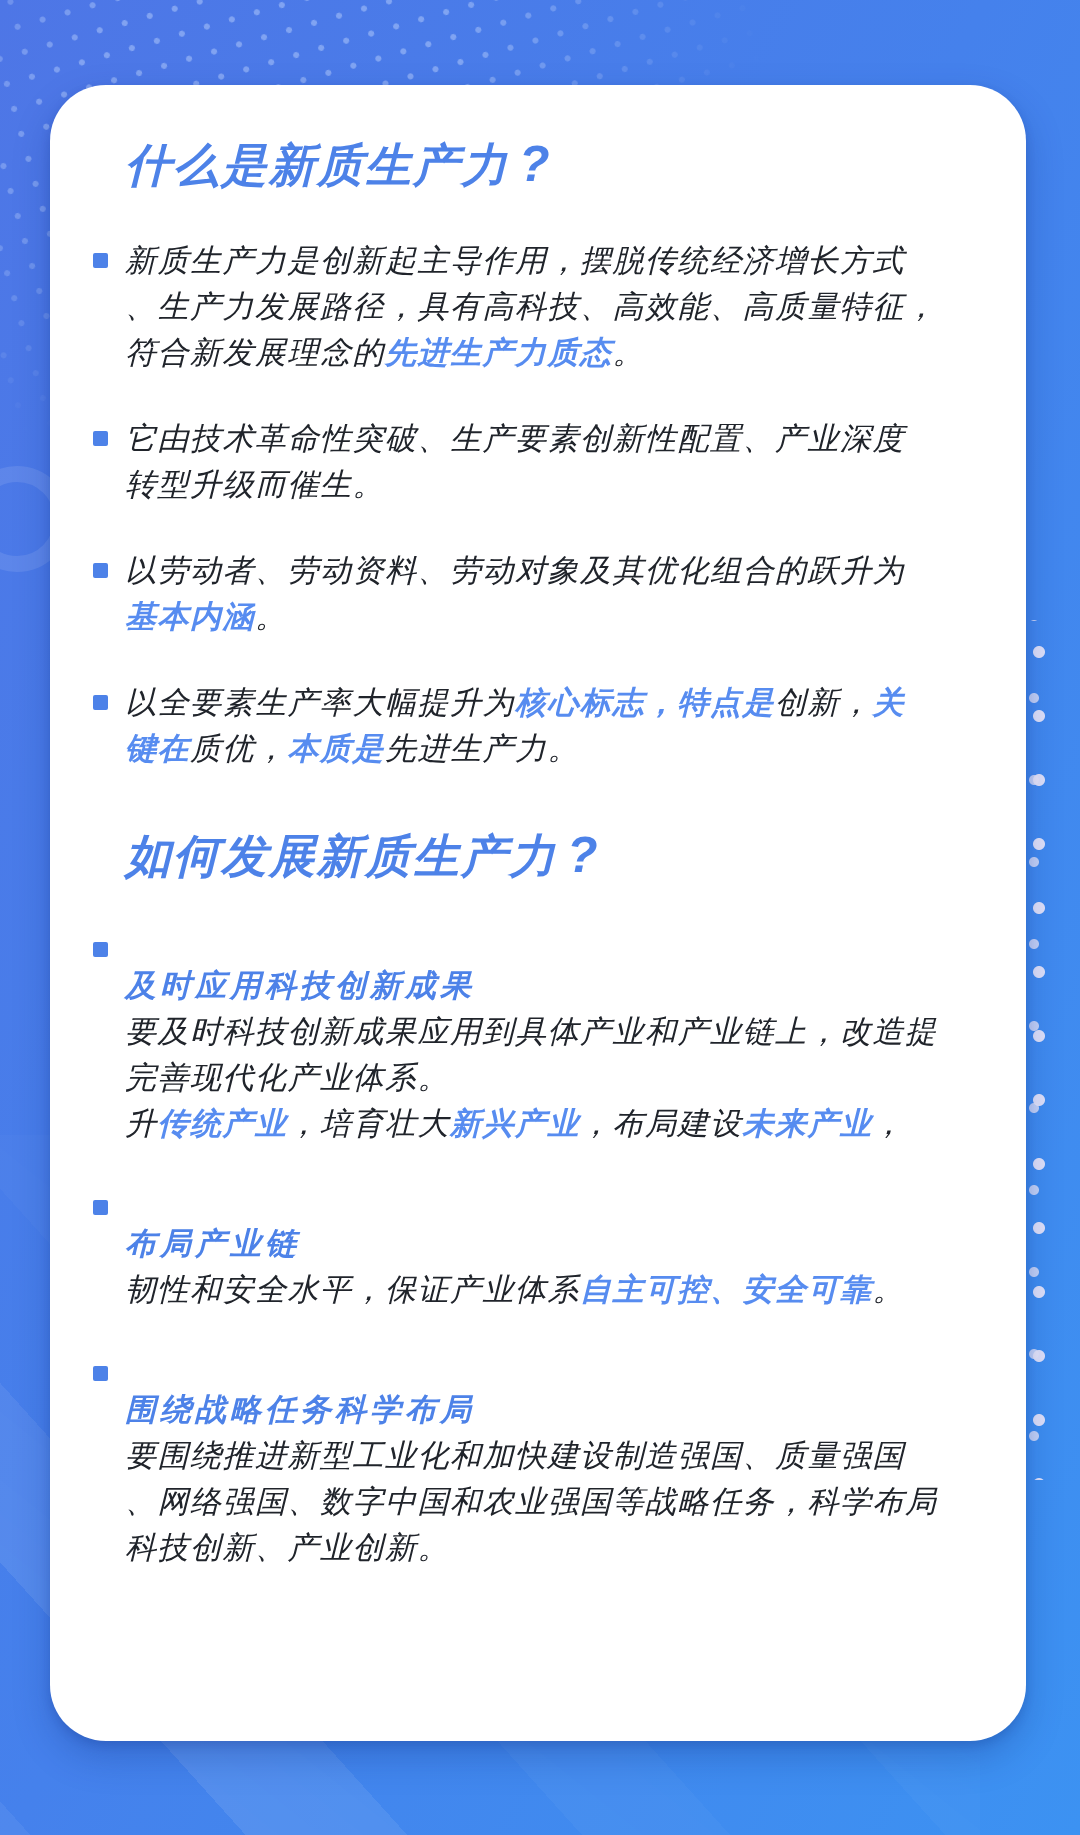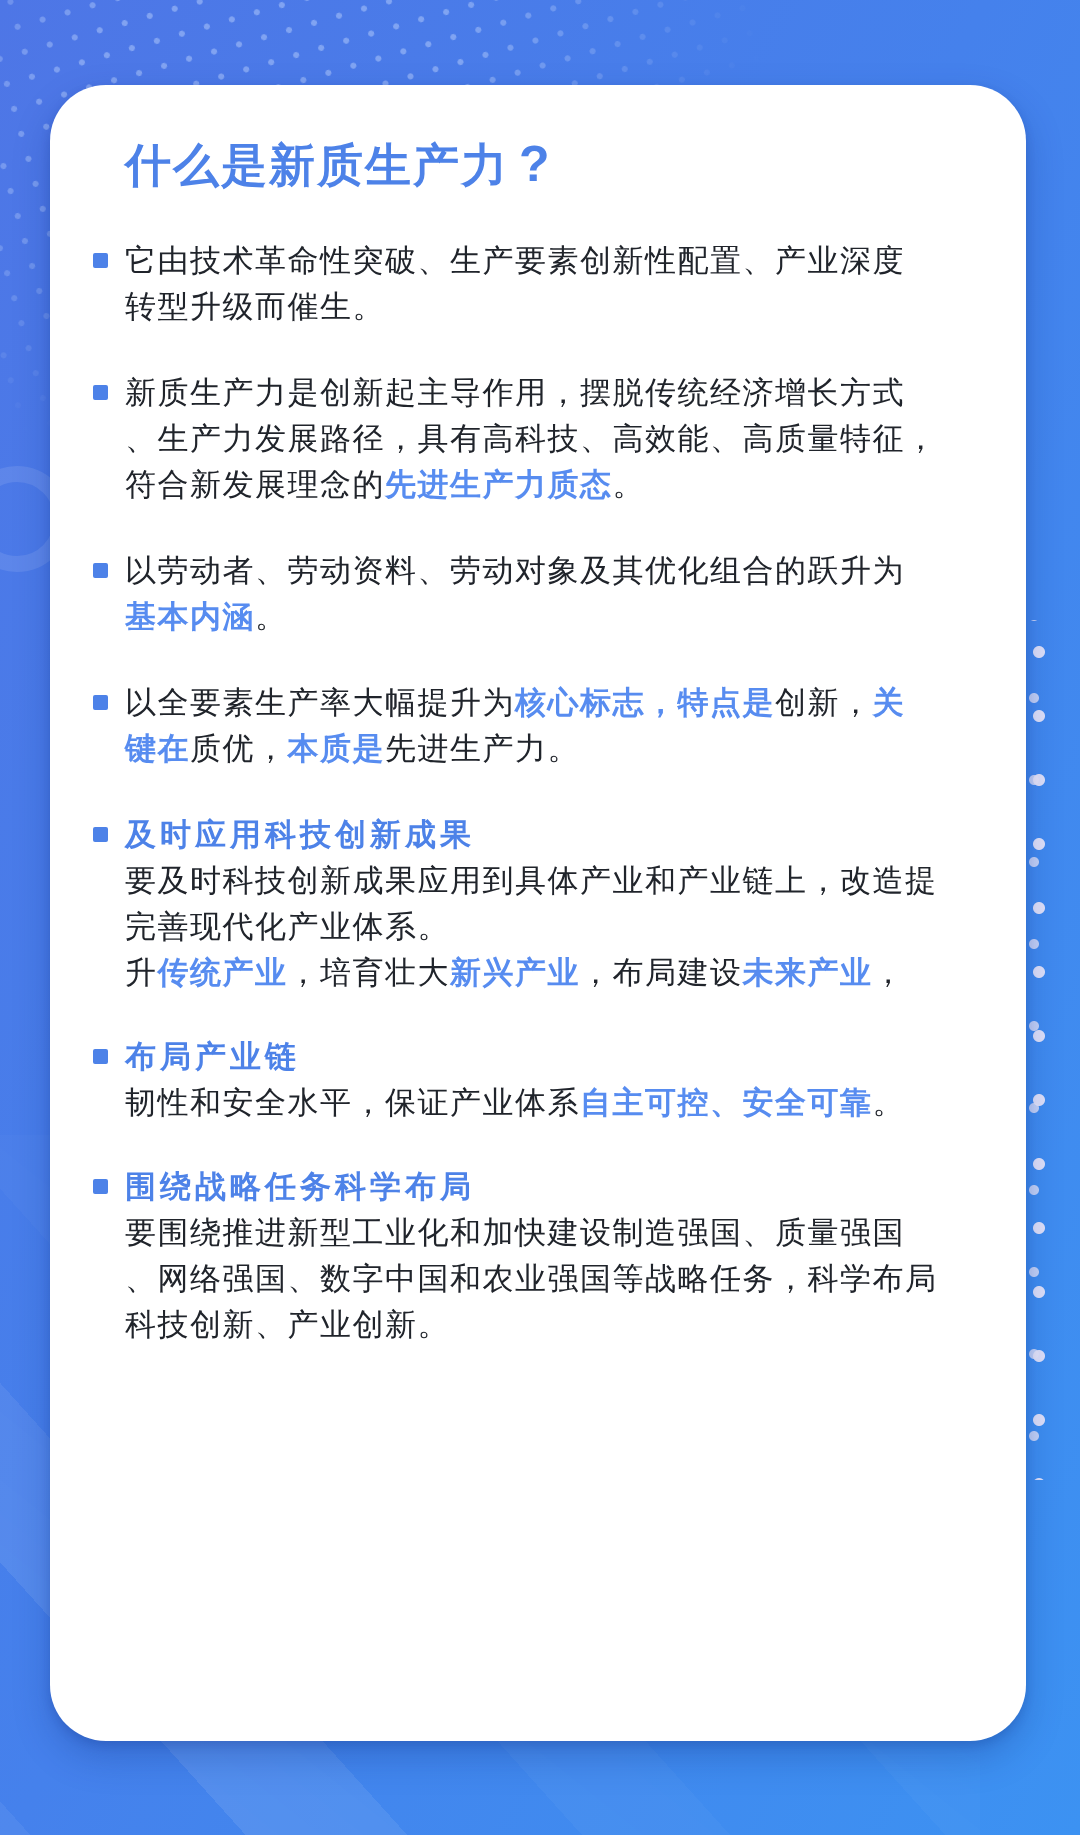--- a/index.html
+++ b/index.html
@@ -50,20 +50,21 @@
     left:-36px;top:466px;width:106px;height:106px;border-radius:50%;
     border:16px solid rgba(255,255,255,.10);
   }
   
   .card{
     position:absolute;left:50px;top:85px;width:976px;height:1656px;
     background:var(--card);border-radius:56px;
     padding:52px 40px 0 43px;
     overflow:hidden;
     box-shadow:0 16px 36px rgba(15,45,130,.28),0 4px 10px rgba(15,45,130,.18);
+    font-style:italic;
   }
   .section-title{
     margin-left:32px;
     font-size:46px;font-weight:700;letter-spacing:2px;
     color:var(--accent);
     line-height:54px;
     margin-bottom:46px;
   }
   .section-title .qmark{
     font-size:50px;margin-left:10px;font-weight:700;
@@ -78,69 +79,72 @@
     background:var(--accent);border-radius:2px;
   }
   .item-body{flex:1 1 auto;min-width:0;}
   .line{
     font-size:31px;line-height:46px;letter-spacing:1.5px;
     color:var(--ink);white-space:nowrap;
   }
   .line .hl{color:var(--hl);font-weight:700;}
   .item-heading{
     font-size:31px;line-height:46px;letter-spacing:4px;
-    font-weight:700;color:var(--accent);
+    font-weight:700;color:var(--accent);margin-top:36px;
   }
   .list2 .item{margin-bottom:38px;}
 </style>
 </head>
 <body>
 
 <div class="deco dots-tl"></div>
 <div class="deco dots-right"></div>
 <div class="deco stripes"></div>
 <div class="deco ring"></div>
 
 <div class="card">
 
   <div class="section-title">
     <span>什么是新质生产力</span><span class="qmark">?</span>
   </div>
   <div class="list list1">
       <div class="item">
         <span class="bullet"></span>
         <div class="item-body">
-          <div class="line"><span>它由技术革命性突破、生产要素创新性配置、产业深度</span></div>
-          <div class="line"><span>转型升级而催生。</span></div>
+          <div class="line"><span>新质生产力是创新起主导作用，摆脱传统经济增长方式</span></div>
+          <div class="line"><span>、生产力发展路径，具有高科技、高效能、高质量特征，</span></div>
+          <div class="line"><span>符合新发展理念的</span><span class="hl">先进生产力质态</span><span>。</span></div>
         </div>
       </div>
       <div class="item">
         <span class="bullet"></span>
         <div class="item-body">
-          <div class="line"><span>新质生产力是创新起主导作用，摆脱传统经济增长方式</span></div>
-          <div class="line"><span>、生产力发展路径，具有高科技、高效能、高质量特征，</span></div>
-          <div class="line"><span>符合新发展理念的</span><span class="hl">先进生产力质态</span><span>。</span></div>
+          <div class="line"><span>它由技术革命性突破、生产要素创新性配置、产业深度</span></div>
+          <div class="line"><span>转型升级而催生。</span></div>
         </div>
       </div>
       <div class="item">
         <span class="bullet"></span>
         <div class="item-body">
           <div class="line"><span>以劳动者、劳动资料、劳动对象及其优化组合的跃升为</span></div>
           <div class="line"><span class="hl">基本内涵</span><span>。</span></div>
         </div>
       </div>
       <div class="item">
         <span class="bullet"></span>
         <div class="item-body">
           <div class="line"><span>以全要素生产率大幅提升为</span><span class="hl">核心标志，</span><span class="hl">特点是</span><span>创新，</span><span class="hl">关</span></div>
           <div class="line"><span class="hl">键在</span><span>质优，</span><span class="hl">本质是</span><span>先进生产力。</span></div>
         </div>
       </div>
     </div>
 
+  <div class="section-title second">
+    <span>如何发展新质生产力</span><span class="qmark">?</span>
+  </div>
   <div class="list list2">
       <div class="item">
         <span class="bullet"></span>
         <div class="item-body">
           <div class="item-heading">及时应用科技创新成果</div>
           <div class="line"><span>要及时科技创新成果应用到具体产业和产业链上，改造提</span></div>
           <div class="line"><span>完善现代化产业体系。</span></div>
           <div class="line"><span>升</span><span class="hl">传统产业</span><span>，培育壮大</span><span class="hl">新兴产业</span><span>，布局建设</span><span class="hl">未来产业</span><span>，</span></div>
         </div>
       </div>

